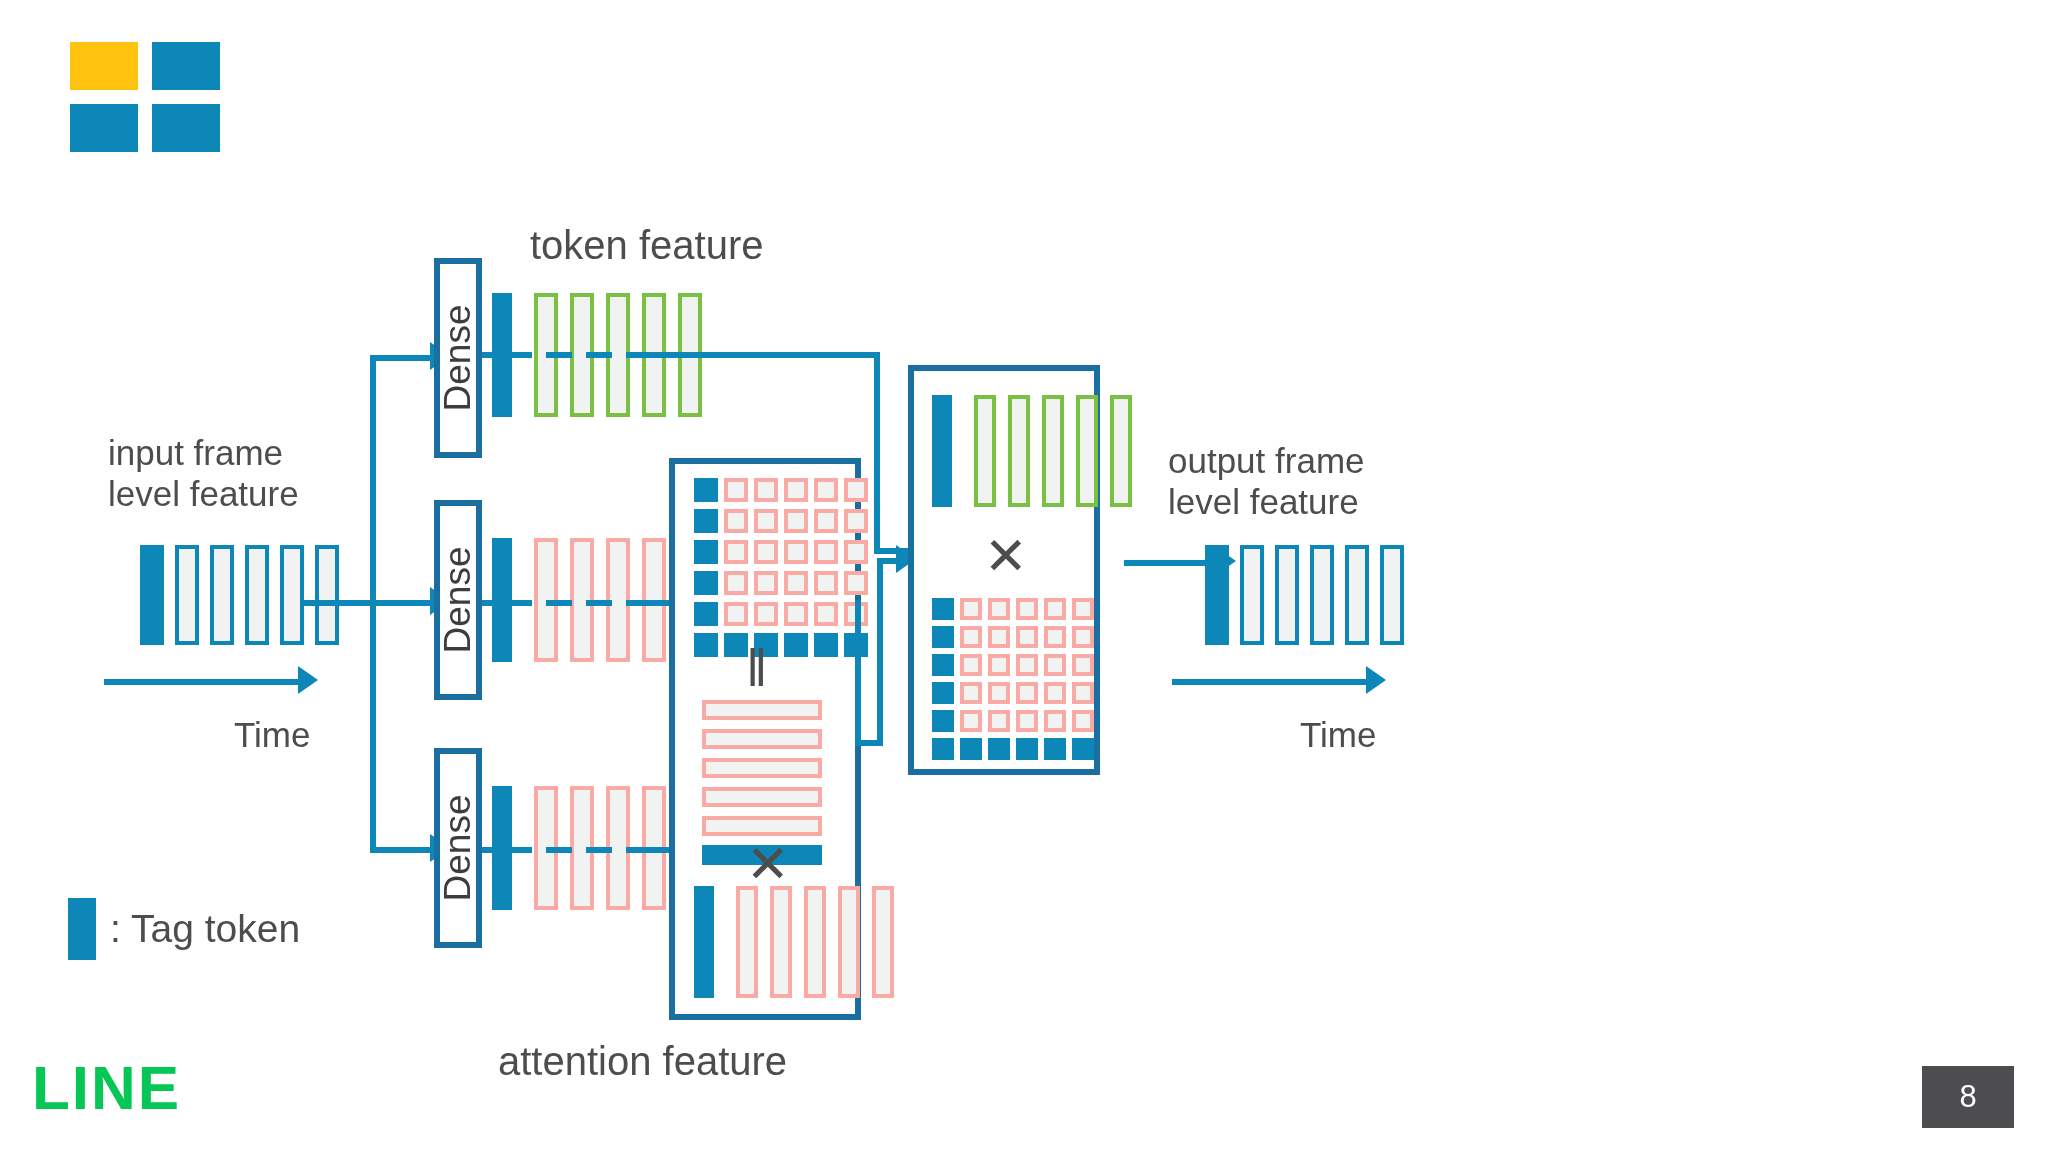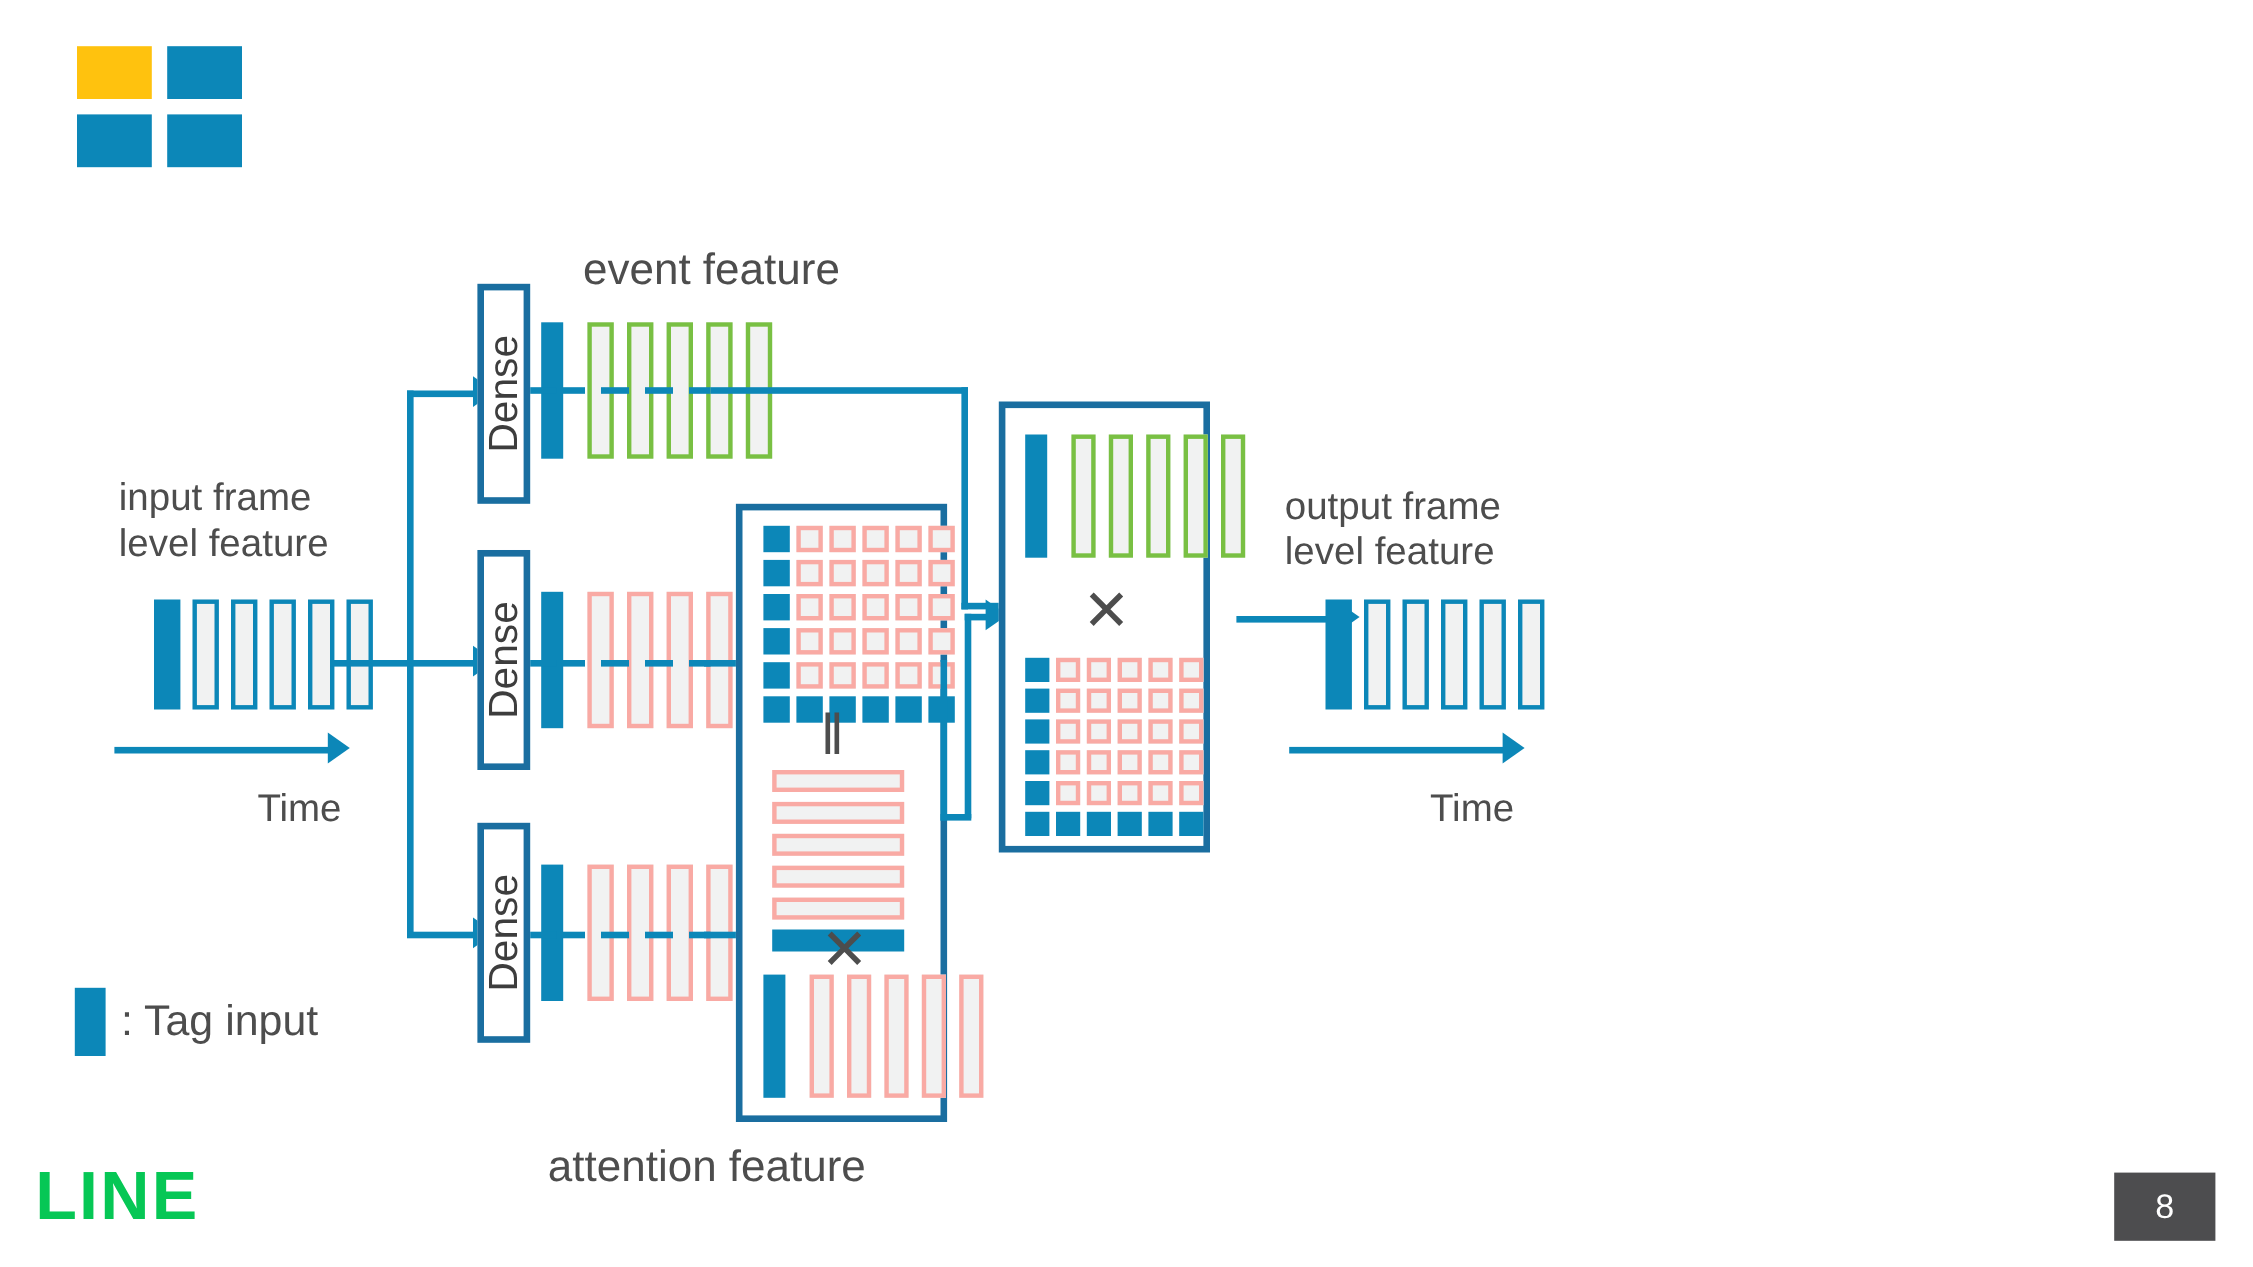--- a/index.html
+++ b/index.html
@@ -130,21 +130,21 @@
   <div class="dense-box" style="left:434px;top:258px;width:48px;height:200px;">
     <div class="dense-label">Dense</div>
   </div>
   <div class="dense-box" style="left:434px;top:500px;width:48px;height:200px;">
     <div class="dense-label">Dense</div>
   </div>
   <div class="dense-box" style="left:434px;top:748px;width:48px;height:200px;">
     <div class="dense-label">Dense</div>
   </div>
 
-  <div class="lbl big" style="left:530px;top:222px;">event feature</div>
+  <div class="lbl big" style="left:530px;top:222px;">token feature</div>
 
   <div class="strip" style="left:492px;top:293px;gap:12px;">
     <div class="bar tag" style="width:20px;height:124px;"></div>
     <div class="bar outline-green" style="width:24px;height:124px;margin-left:10px;"></div>
     <div class="bar outline-green" style="width:24px;height:124px;"></div>
     <div class="bar outline-green" style="width:24px;height:124px;"></div>
     <div class="bar outline-green" style="width:24px;height:124px;"></div>
     <div class="bar outline-green" style="width:24px;height:124px;"></div>
   </div>
 
@@ -339,19 +339,19 @@
     <div class="bar outline-blue" style="width:24px;height:100px;"></div>
     <div class="bar outline-blue" style="width:24px;height:100px;"></div>
   </div>
 
   <div class="hline" style="left:1172px;top:679px;width:196px;"></div>
   <div class="arrow-r" style="left:1366px;top:666px;"></div>
   <div class="lbl" style="left:1300px;top:714px;">Time</div>
 
   <div class="legend">
     <div class="legend-swatch"></div>
-    <div class="legend-text">: Tag input</div>
+    <div class="legend-text">: Tag token</div>
   </div>
 
   <div class="line-logo">LINE</div>
   <div class="page-badge">8</div>
 
 </div>
 
 </body></html>

